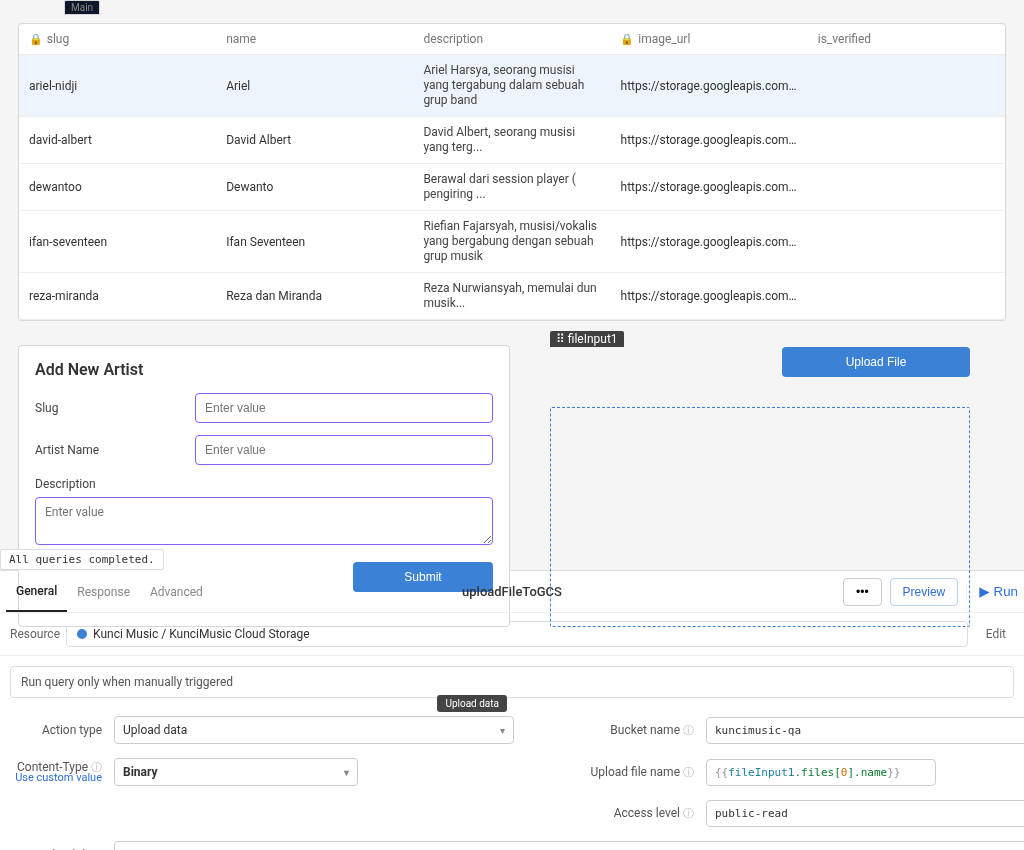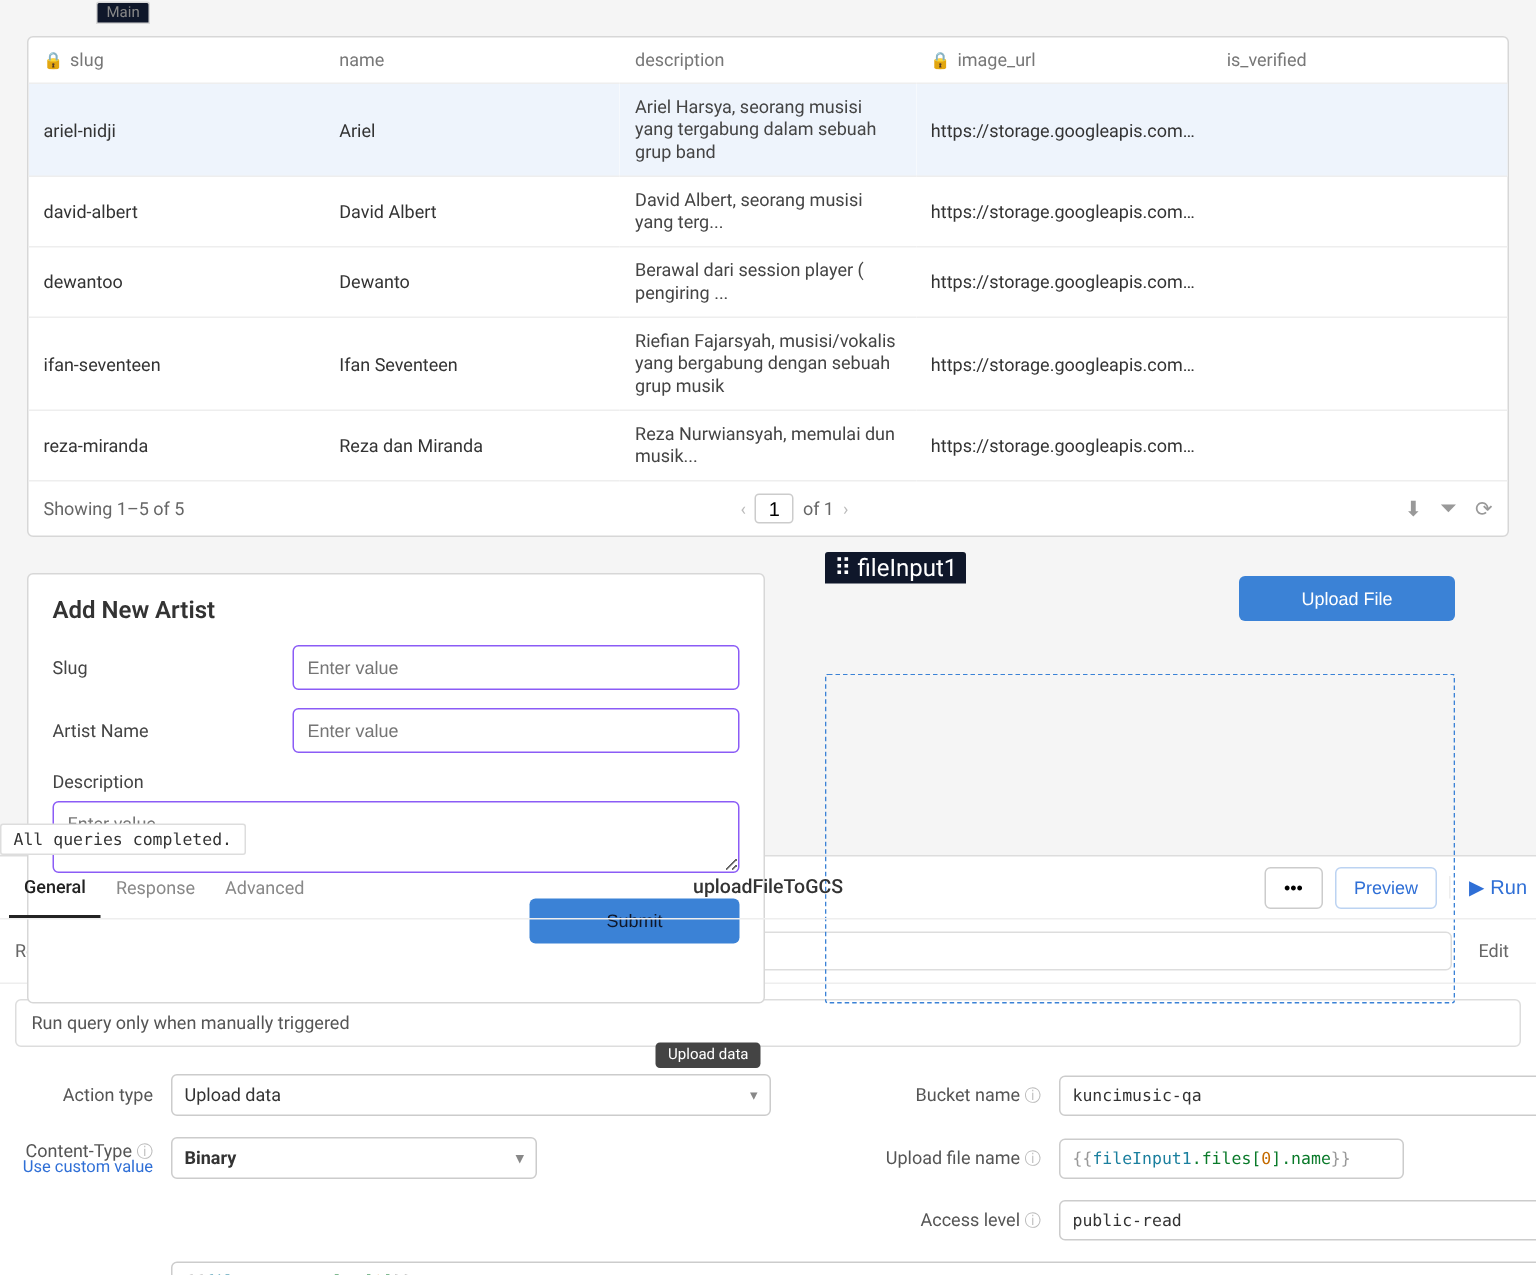--- a/index.html
+++ b/index.html
@@ -88,35 +88,35 @@
       border-radius: 4px;
       padding: 7px 9px;
       font-size: 12px;
       color: #333;
     }
     textarea { width: 100%; height: 48px; resize: vertical; font-family: inherit; }
     .form-label-top { font-size: 12px; color:#444; display:block; margin-bottom:6px;}
     .submit-row { display:flex; justify-content: flex-end; margin-top: 14px;}
     .btn-primary {
       background: #3b82d6;
-      color: #0f172a;
+      color: #ffffff;
       border: none;
       border-radius: 4px;
       padding: 8px 22px;
       font-size: 12px;
       cursor: pointer;
       min-width: 140px;
     }
 
     .file-area { flex: 1; margin-top: -14px; padding-right: 36px;}
     .comp-label {
       display: inline-block;
-      background: #0f172a;
+      background: #404040;
       color: #fff;
-      font-size: 16px;
+      font-size: 12px;
       padding: 1px 6px;
       border-radius: 2px 2px 0 0;
     }
     .file-input-box {
       display: flex;
       border: 2px solid #3b82d6;
       border-radius: 3px;
       background: #fff;
       align-items: stretch;
       height: 28px;
@@ -125,21 +125,21 @@
       padding: 6px 10px; font-size: 12px; border-right: 1px solid #ddd; flex:0 0 110px;
     }
     .file-input-box .fib-browse {
       padding: 6px 8px; font-size: 12px; border-right: 1px solid #ddd; display:flex; gap:4px; align-items:center; color:#333; cursor:pointer; border-left:1px solid #ddd;
     }
     .fib-flex { flex:1; }
     .file-input-box .fib-file {
       padding: 6px 10px; font-size: 12px; flex: 1;
     }
     .upload-wide {
-      margin-top: 16px; width: 144px; float:right;
+      margin-top: 16px; width: 188px; float:right;
       background:#3b82d6; color:#fff; border:none; border-radius:4px; padding:8px 0; font-size:12px;
     }
     .drop-zone {
       clear: both;
       margin-top: 60px;
       border: 1px dashed #3b82d6;
       height: 220px;
       border-radius: 2px;
     }
 
@@ -266,34 +266,20 @@
           </tr>
           <tr>
             <td>reza-miranda</td>
             <td>Reza dan Miranda</td>
             <td class="desc">Reza Nurwiansyah, memulai dun musik...</td>
             <td class="trunc">https://storage.googleapis.com/kuncim...</td>
             <td></td>
           </tr>
         </tbody>
     </table>
-    <div class="table-footer">
-      <span>Showing 1–5 of 5</span>
-      <div class="pager">
-        <span style="color:#bbb;">‹</span>
-        <input value="1" style="">
-        <span>of 1</span>
-        <span style="color:#bbb;">›</span>
-      </div>
-      <div class="footer-icons">
-        <span>⬇</span>
-        <span>⏷</span>
-        <span>⟳</span>
-      </div>
-    </div>
   </div>
 
   <div class="lower">
     <div class="form-card">
       <h2>Add New Artist</h2>
       <div class="form-row">
         <label>Slug</label>
         <input placeholder="Enter value" style="">
       </div>
       <div class="form-row">

